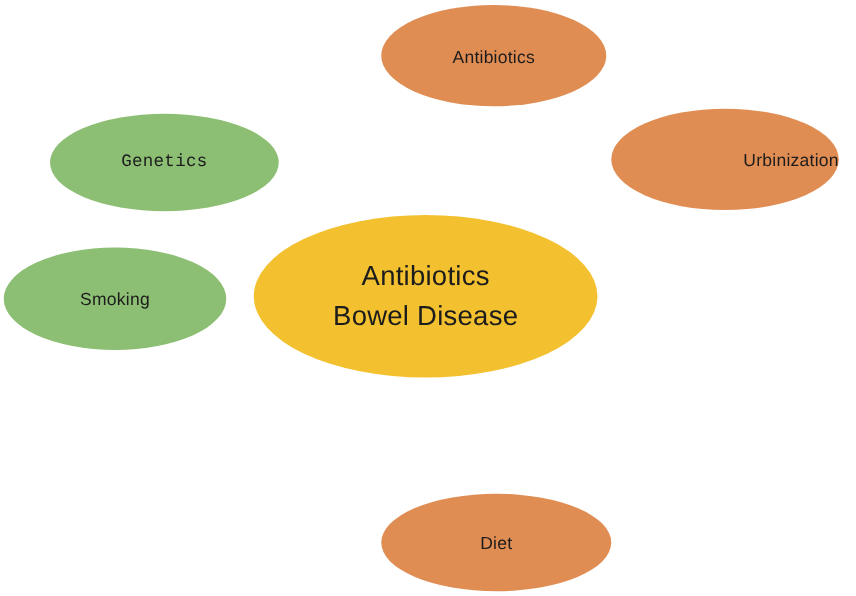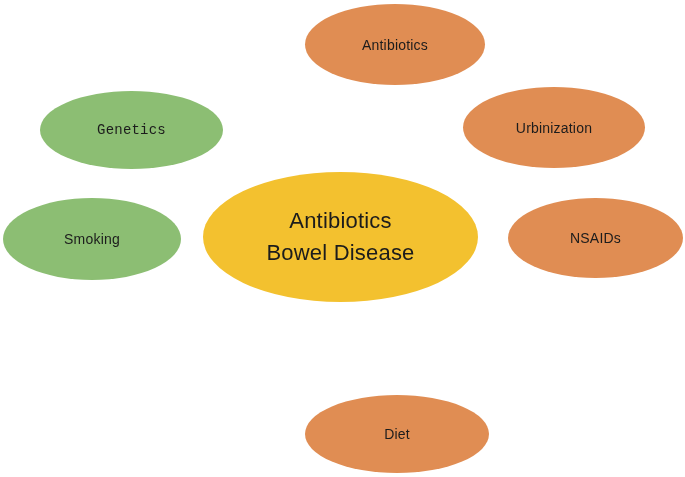--- a/index.html
+++ b/index.html
@@ -38,21 +38,21 @@
     letter-spacing: 0.2px;
   }
   .green  { background: #8CBE73; }
   .orange { background: #E08D53; }
   .yellow { background: #F3C12F; }
 
   
   .pos-center       { left: 203px; top: 172px; width: 275px; height: 130px; }
   .pos-antibiotics  { left: 305px; top: 4px;   width: 180px; height: 81px; }
   .pos-genetics     { left: 40px;  top: 91px;  width: 183px; height: 78px; font-family: Liberation Mono, monospace; }
-  .pos-urbinization { left: 463px; top: 87px;  width: 182px; height: 81px; }
+  .pos-urbinization { left: 489px; top: 87px;  width: 182px; height: 81px; justify-content: flex-end; }
   .pos-immunity     { left: 3px;   top: 198px; width: 178px; height: 82px; }
   .pos-nsaids       { left: 508px; top: 198px; width: 175px; height: 80px; }
   .pos-microbiome   { left: 22px;  top: 305px; width: 190px; height: 85px; }
   .pos-smoking      { left: 457px; top: 305px; width: 193px; height: 82px; }
   .pos-diet         { left: 305px; top: 395px; width: 184px; height: 78px; }
 </style>
 </head>
 <body>
 
 <div class="canvas">
@@ -73,23 +73,20 @@
     <span>Smoking</span>
   </div>
 
   <div class="ellipse center-node yellow pos-center">
     <span>
       <span>Antibiotics</span><br>
       <span>Bowel Disease</span>
     </span>
   </div>
 
-  <div class="ellipse node orange pos-nsaids">
-    <span>NSAIDs</span>
-  </div>
 
 
 
   <div class="ellipse node orange pos-diet">
     <span>Diet</span>
   </div>
 
 </div>
 
 </body></html>

